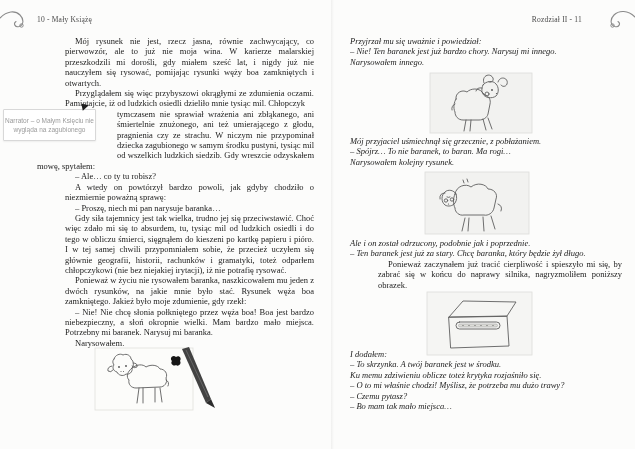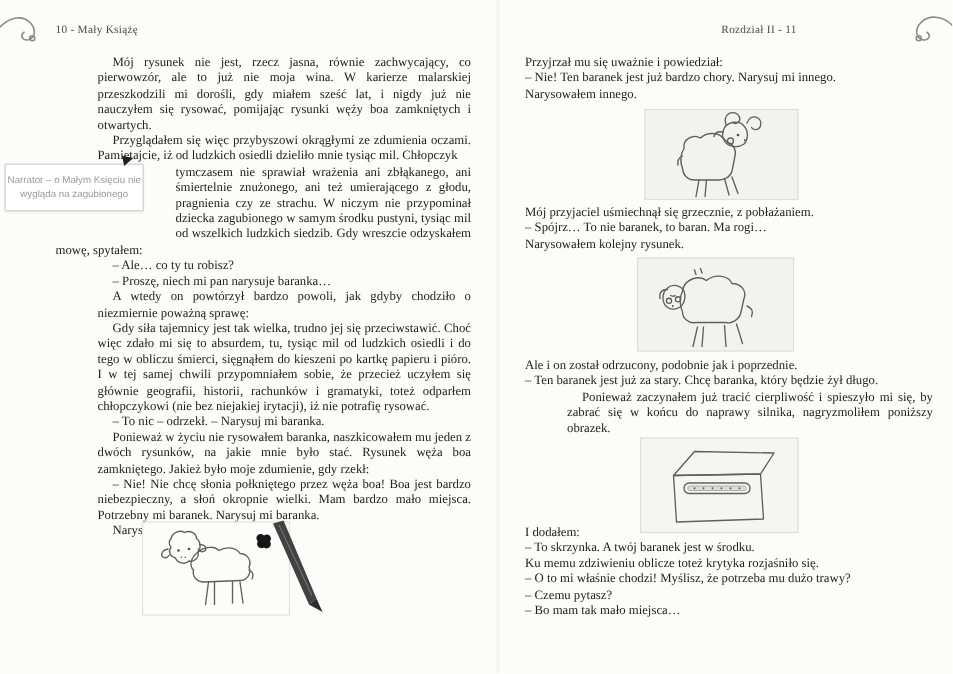--- a/index.html
+++ b/index.html
@@ -3,42 +3,42 @@
 <meta charset="utf-8">
 <style>
   html,body{margin:0;padding:0;background:#ffffff;}
   #stage{position:relative;width:635px;height:449px;background:#fcfcfb;overflow:hidden;
          font-family:"Liberation Serif", serif;}
   .seam{position:absolute;left:331px;top:0;width:3px;height:449px;
         background:linear-gradient(90deg,rgba(0,0,0,0.05),rgba(0,0,0,0));}
   
   .hdr{position:absolute;top:15px;font-size:7.5px;color:#4a4a4a;letter-spacing:.2px;}
   .hdr-left{left:37px;}
-  .hdr-right{left:450px;width:112px;text-align:center;}
+  .hdr-right{left:470px;width:112px;text-align:right;}
   .orn{position:absolute;top:7px;}
   .orn-left{left:0;}
   .orn-right{left:597px;}
   
   .bt{font-size:8.5px;line-height:10.4px;color:#222;text-align:justify;margin:0;}
   .ind{text-indent:10px;margin-left:28px;}
   .left-col{position:absolute;left:37px;top:36px;width:277px;}
   .note-spacer{float:left;width:80px;height:42px;}
   
   .note{position:absolute;left:3px;top:109px;width:93px;height:32px;box-sizing:border-box;
         background:#ffffff;border:1px solid #d8d8d8;border-radius:1px;
         font-family:"Liberation Sans", sans-serif;font-size:6.5px;line-height:9px;
         color:#9b9b9b;text-align:center;padding-top:6px;
         box-shadow:0 1px 2px rgba(0,0,0,0.06);}
   .note-arrow{position:absolute;left:82px;top:103px;width:0;height:0;
         border-top:3px solid transparent;border-bottom:4px solid transparent;
         border-left:7px solid #1d1d1d;transform:rotate(-12deg);}
   
   .rg{position:absolute;left:350px;width:272px;}
   .rg1{top:36px;}.rg2{top:136px;}.rg3{top:238px;}.rg4{top:349px;}
-  .rline{font-size:8.5px;line-height:10.4px;color:#222;white-space:nowrap;margin:0;}
+  .rline{font-size:8.5px;line-height:10.4px;color:#222;white-space:nowrap;margin:0;font-style:italic;}
   
   .illus{position:absolute;}
   .il-lamb{left:88px;top:344px;}
   .il-ram{left:428px;top:70px;}
   .il-old{left:423px;top:168px;}
   .il-box{left:425px;top:288px;}
   svg .sk{fill:none;stroke:#5f5f5f;stroke-width:.9;stroke-linecap:round;stroke-linejoin:round;}
   svg .paper{fill:#fcfcfa;stroke:#e0e0dd;stroke-width:.8;}
   svg .paper2{fill:#f2f2f0;stroke:#ddddda;stroke-width:.8;}
 </style>
@@ -64,24 +64,23 @@
   <div class="note">Narrator – o Małym Księciu nie wygląda na zagubionego</div>
   <div class="note-arrow"></div>
 
   <div class="left-col">
     <div class="bt ind">Mój rysunek nie jest, rzecz jasna, równie zachwycający, co pierwowzór, ale to już nie moja wina. W karierze malarskiej przeszkodzili mi dorośli, gdy miałem sześć lat, i nigdy już nie nauczyłem się rysować, pomijając rysunki węży boa zamkniętych i otwartych.</div>
     <div class="bt ind">Przyglądałem się więc przybyszowi okrągłymi ze zdumienia oczami. Pamiętajcie, iż od ludzkich osiedli dzieliło mnie tysiąc mil. Chłopczyk</div>
     <div class="bt">
       <span class="note-spacer"></span><span>tymczasem nie sprawiał wrażenia ani zbłąkanego, ani śmiertelnie znużonego, ani też umierającego z głodu, pragnienia czy ze strachu. W niczym nie przypominał dziecka zagubionego w samym środku pustyni, tysiąc mil od wszelkich ludzkich siedzib. Gdy wreszcie odzyskałem mowę, spytałem:</span>
     </div>
     <div class="bt ind">– Ale… co ty tu robisz?</div>
+    <div class="bt ind">A wtedy on powtórzył bardzo powoli, jak gdyby chodziło o niezmiernie poważną sprawę:</div>
     <div class="bt ind">– Proszę, niech mi pan narysuje baranka…</div>
-    <div class="bt ind">A wtedy on powtórzył bardzo powoli, jak gdyby chodziło o niezmiernie poważną sprawę:</div>
     <div class="bt ind">Gdy siła tajemnicy jest tak wielka, trudno jej się przeciwstawić. Choć więc zdało mi się to absurdem, tu, tysiąc mil od ludzkich osiedli i do tego w obliczu śmierci, sięgnąłem do kieszeni po kartkę papieru i pióro. I w tej samej chwili przypomniałem sobie, że przecież uczyłem się głównie geografii, historii, rachunków i gramatyki, toteż odparłem chłopczykowi (nie bez niejakiej irytacji), iż nie potrafię rysować.</div>
-    <div class="bt ind">– To nic – odrzekł. – Narysuj mi baranka.</div>
     <div class="bt ind">Ponieważ w życiu nie rysowałem baranka, naszkicowałem mu jeden z dwóch rysunków, na jakie mnie było stać. Rysunek węża boa zamkniętego. Jakież było moje zdumienie, gdy rzekł:</div>
     <div class="bt ind">– Nie! Nie chcę słonia połkniętego przez węża boa! Boa jest bardzo niebezpieczny, a słoń okropnie wielki. Mam bardzo mało miejsca. Potrzebny mi baranek. Narysuj mi baranka.</div>
     <div class="bt ind">Narysowałem.</div>
   </div>
 
   <svg class="illus il-lamb" width="135" height="72" viewBox="0 0 135 72">
     <rect class="paper" x="7" y="4" width="98" height="62"></rect>
     <g>
       <path class="sk" d="M26,15 c1,-4 6,-6 9,-4 c4,-2 8,1 8,4 c3,2 3,7 1,9 c1,4 -3,7 -6,6 c-3,3 -8,1 -9,-2 c-4,-1 -5,-5 -3,-7 c-2,-3 -1,-5 0,-6 z"></path>
       <circle cx="31" cy="23" r="0.9" fill="#4d4d4d"></circle>

